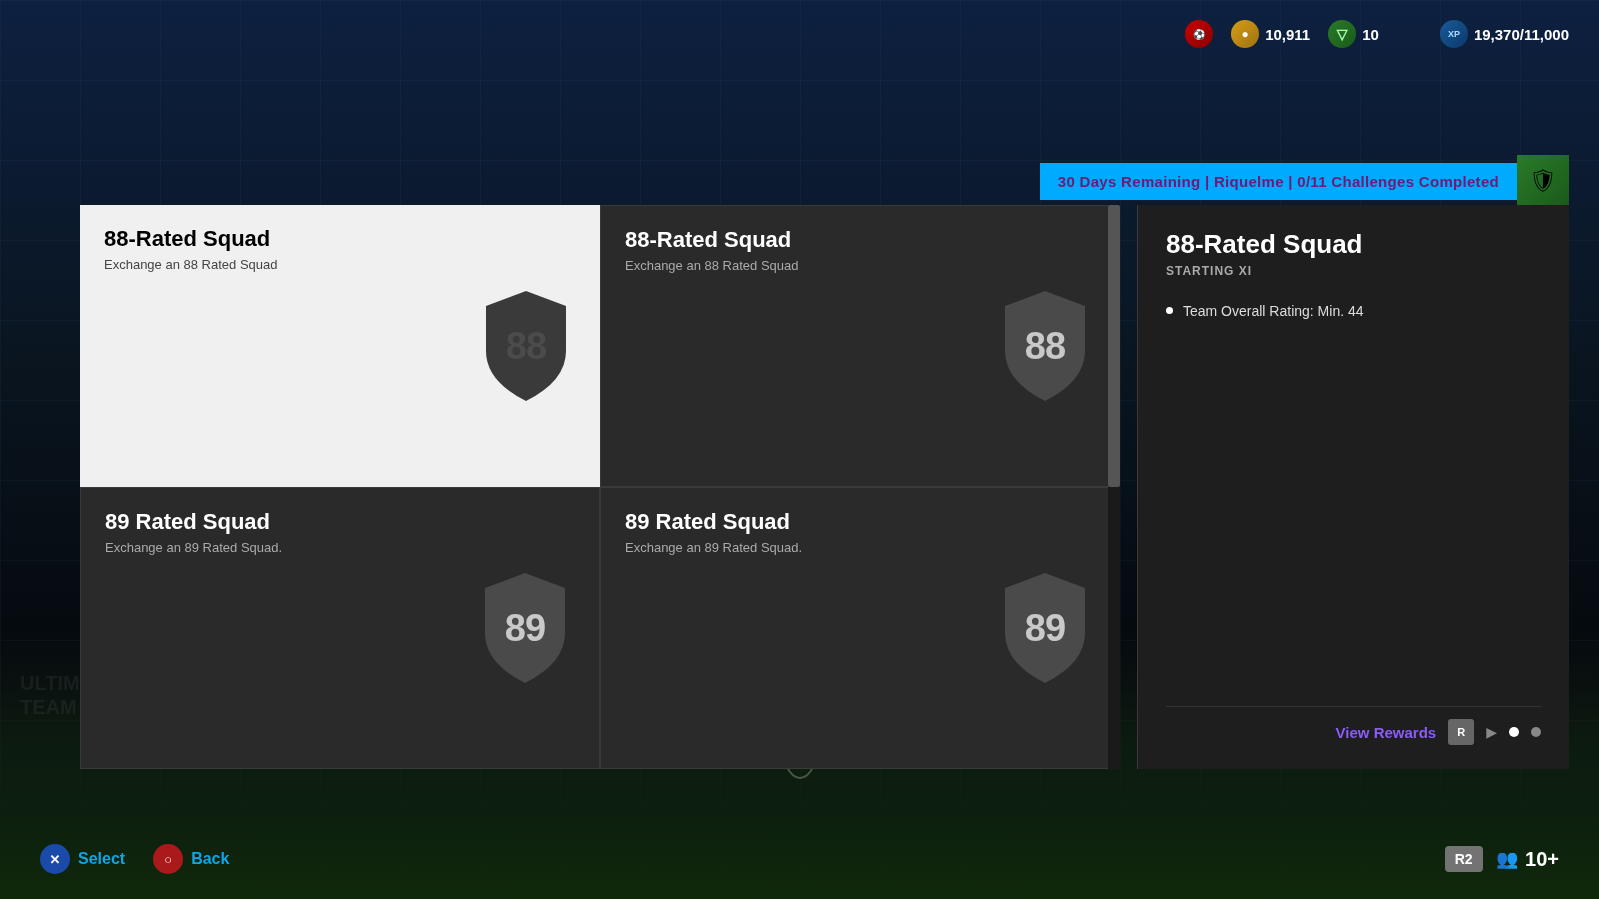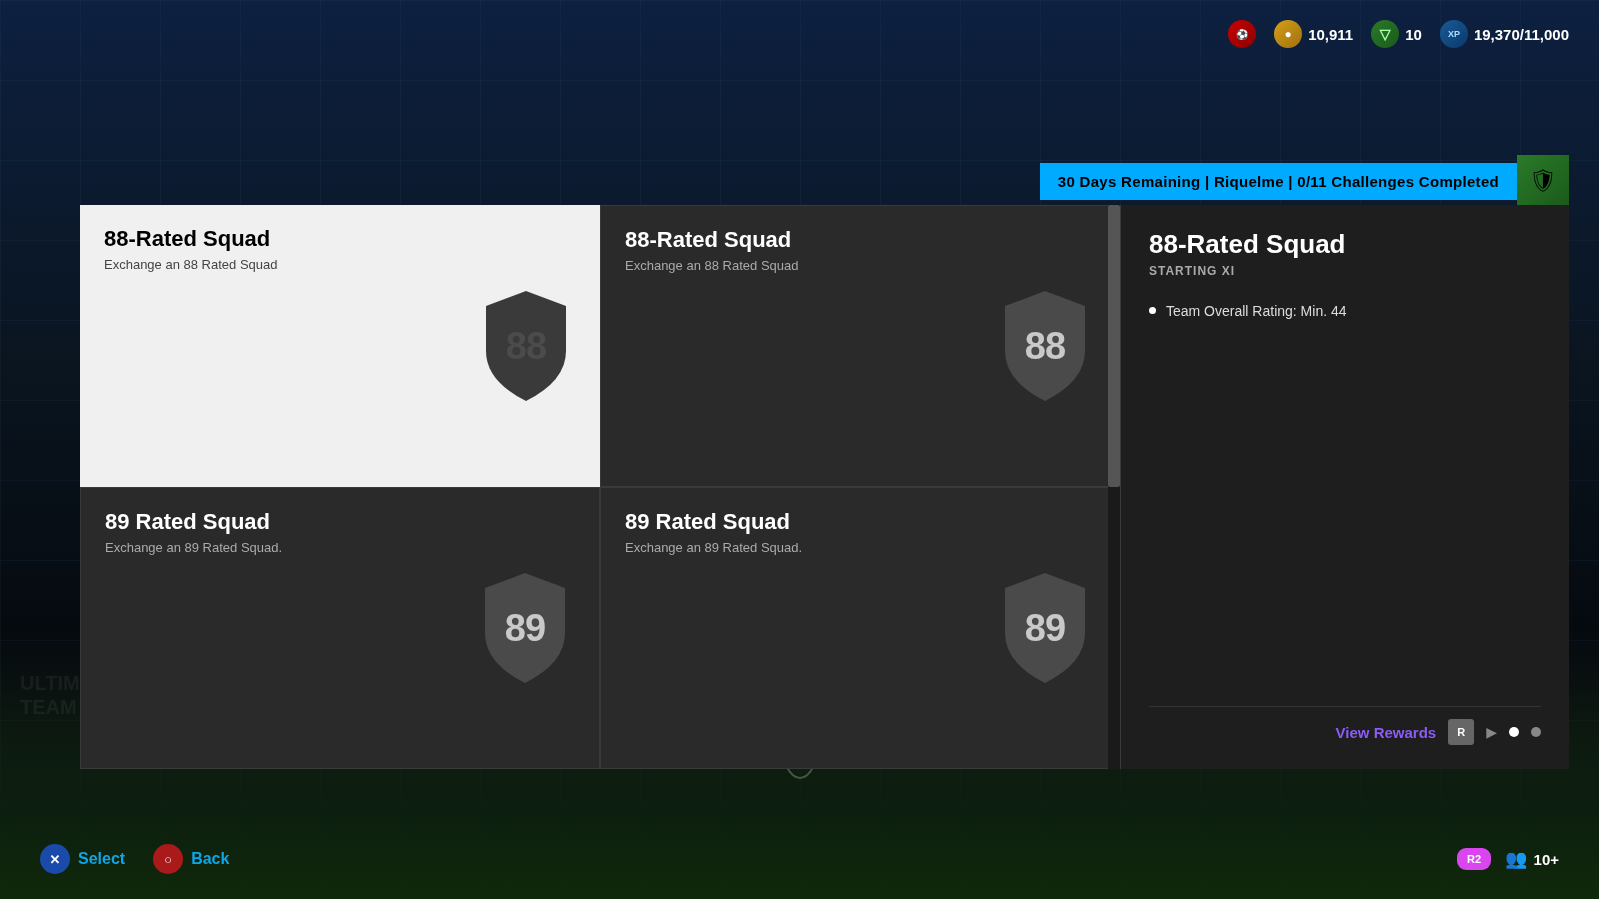--- a/index.html
+++ b/index.html
@@ -98,35 +98,36 @@
       background: linear-gradient(135deg, #2a7a2a, #1a5a1a);
       color: #aaffaa;
       font-size: 14px;
     }
 
     .hud-icon.xp {
       background: linear-gradient(135deg, #1a5a9a, #0a3a6a);
       color: #aaddff;
       font-size: 9px;
       font-weight: 900;
+      margin-left: 43px;
     }
 
     
     .challenge-banner {
       position: absolute;
       top: 155px;
       right: 30px;
       display: flex;
       align-items: center;
       z-index: 10;
     }
 
     .banner-text {
       background: #00aaff;
-      color: #000000;
+      color: #701a75;
       font-size: 15px;
       font-weight: 700;
       padding: 10px 18px;
       letter-spacing: 0.3px;
     }
 
     .banner-icon {
       width: 52px;
       height: 52px;
       background: linear-gradient(135deg, #2a7a2a, #1a5a1a);
@@ -137,21 +138,21 @@
     }
 
     
     .main-content {
       position: absolute;
       top: 205px;
       left: 80px;
       right: 30px;
       bottom: 130px;
       display: flex;
-      gap: 0;
+      gap: 17px;
       z-index: 10;
     }
 
     
     .squad-list {
       flex: 0 0 1040px;
       display: grid;
       grid-template-columns: 1fr 1fr;
       grid-template-rows: 1fr 1fr;
       gap: 0;
@@ -409,42 +410,42 @@
       font-weight: 600;
     }
 
     .bottom-right {
       display: flex;
       align-items: center;
       gap: 14px;
     }
 
     .r2-button {
-      background: #d946ef;
+      background: #737373;
       color: white;
-      font-size: 11px;
+      font-size: 14px;
       font-weight: 800;
       padding: 5px 10px;
-      border-radius: 9px;
+      border-radius: 4px;
     }
 
     .players-hint {
       display: flex;
       align-items: center;
       gap: 6px;
     }
 
     .players-icon {
       font-size: 18px;
       color: #ffffff;
     }
 
     .players-label {
       color: #ffffff;
-      font-size: 15px;
+      font-size: 20px;
       font-weight: 600;
     }
 
     
     .fifa-watermark {
       position: absolute;
       bottom: 180px;
       right: 60px;
       font-size: 52px;
       font-weight: 900;

